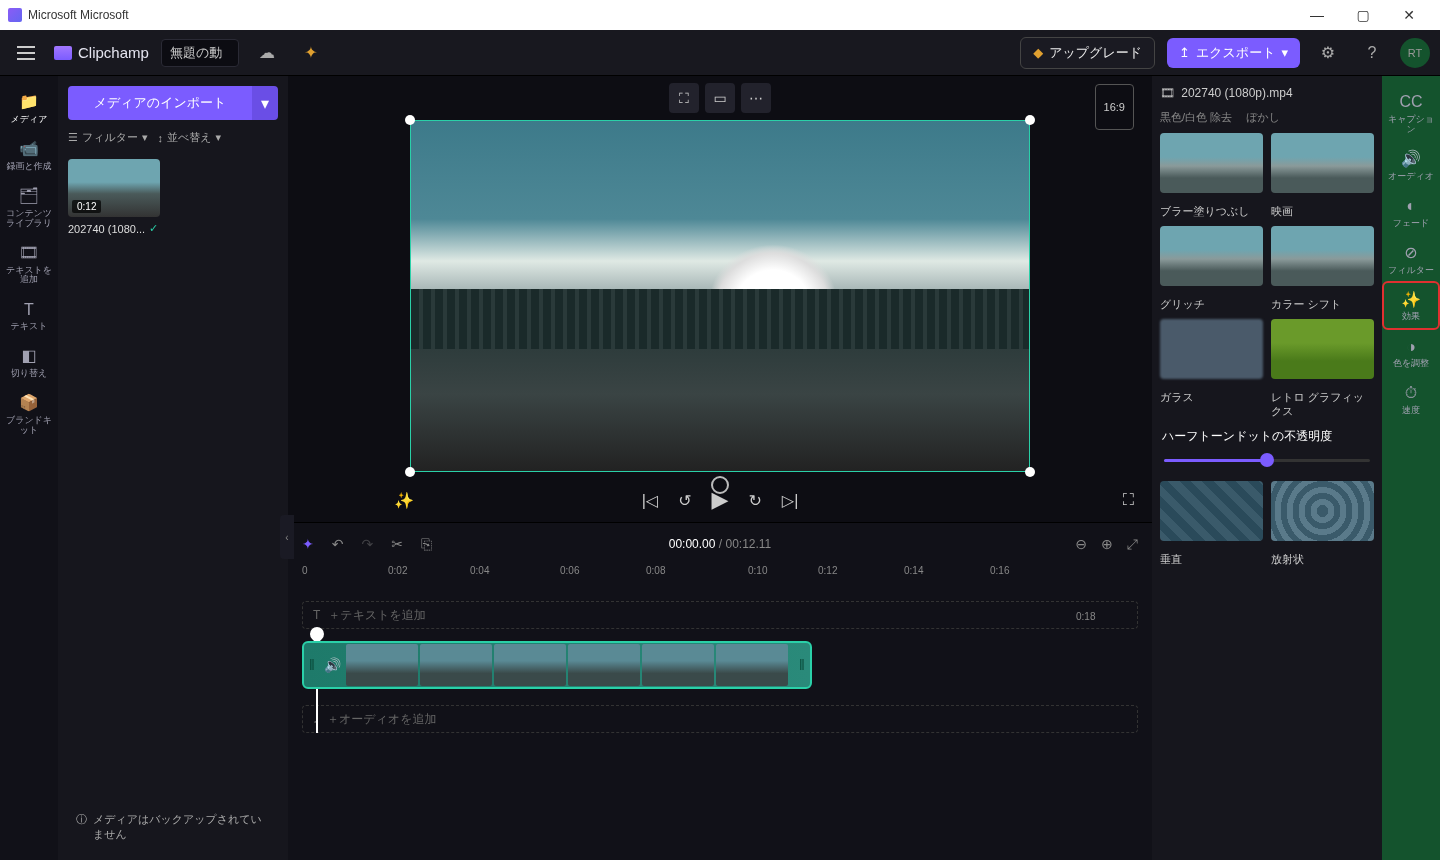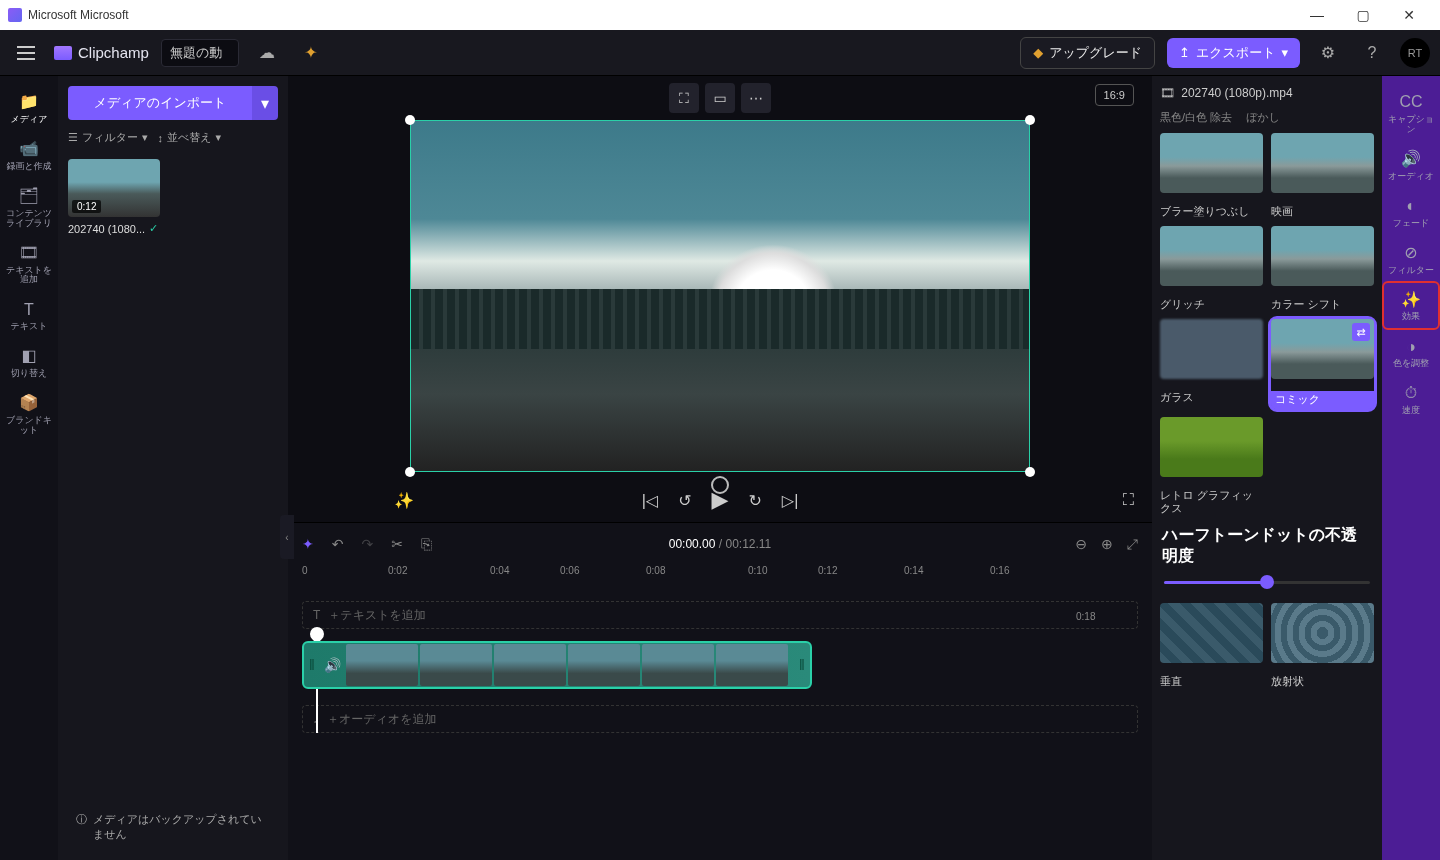--- a/index.html
+++ b/index.html
@@ -15,21 +15,21 @@
 .appbar { height: 46px; background: #18181f; display: flex; align-items: center; padding: 0 10px; gap: 12px; border-bottom: 1px solid #000; }
 .hamburger { width: 32px; height: 32px; display:flex; flex-direction:column; justify-content:center; gap:4px; align-items:center; cursor:pointer;}
 .hamburger span{width:18px;height:2px;background:#ccc;}
 .brand { display:flex; align-items:center; gap:6px; color:#e5e5f0; font-size:15px; }
 .brand-icon{width:18px;height:14px;background:linear-gradient(180deg,#a277ff,#7b5cff);border-radius:2px;}
 .projname{background:#0c0c12;border:1px solid #2a2a35;border-radius:4px;padding:4px 8px;font-size:13px;color:#ccc;width:78px;overflow:hidden;white-space:nowrap;}
 .appbar .pill{display:flex;align-items:center;gap:6px;padding:6px 12px;border-radius:6px;font-size:13px;cursor:pointer;}
 .upgrade{border:1px solid #444;background:#1a1a22;color:#eee;}
 .export{background:#7b5cff;color:#fff;}
 .iconbtn{width:32px;height:32px;border-radius:50%;display:flex;align-items:center;justify-content:center;color:#aaa;cursor:pointer;}
-.avatar{width:30px;height:30px;border-radius:50%;background:#000000;display:flex;align-items:center;justify-content:center;font-size:11px;color:#999;}
+.avatar{width:30px;height:30px;border-radius:50%;background:#14532d;display:flex;align-items:center;justify-content:center;font-size:11px;color:#999;}
 
 
 .main{display:flex;height:784px;}
 .leftrail{width:58px;background:#111118;display:flex;flex-direction:column;align-items:center;padding-top:10px;gap:2px;}
 .rail-item{width:54px;padding:6px 0;display:flex;flex-direction:column;align-items:center;gap:3px;font-size:9px;color:#a0a0b0;cursor:pointer;text-align:center;line-height:1.1;}
 .rail-item.active{color:#fff;}
 .rail-item .ri{width:20px;height:20px;display:flex;align-items:center;justify-content:center;font-size:16px;}
 
 .mediapanel{width:230px;background:#16161d;padding:10px;display:flex;flex-direction:column;}
 .importbtn{display:flex;}
@@ -39,21 +39,21 @@
 .filterbar .fbtn{display:flex;align-items:center;gap:4px;cursor:pointer;}
 .mediathumb{margin-top:14px;width:92px;}
 .mediathumb .th{width:92px;height:58px;background:linear-gradient(180deg,#6ea5b0 40%,#4a5a5a 60%,#333 100%);border-radius:4px;position:relative;}
 .mediathumb .dur{position:absolute;bottom:4px;left:4px;background:rgba(0,0,0,.7);padding:1px 5px;border-radius:2px;font-size:10px;color:#fff;}
 .mediathumb .name{font-size:11px;color:#ddd;margin-top:5px;display:flex;align-items:center;gap:4px;}
 .backupmsg{margin-top:auto;font-size:11px;color:#aaa;padding:8px;display:flex;gap:6px;}
 
 .center{flex:1;background:#0d0d13;display:flex;flex-direction:column;position:relative;}
 .previewbar{height:44px;display:flex;align-items:center;justify-content:center;gap:6px;position:relative;}
 .pvtool{width:30px;height:30px;border-radius:4px;background:#22222c;display:flex;align-items:center;justify-content:center;color:#ccc;cursor:pointer;font-size:14px;}
-.ratio{position:absolute;right:18px;top:8px;border:1px solid #555;border-radius:4px;padding:4px 8px;font-size:11px;color:#ccc;}
+.ratio{position:absolute;right:18px;top:8px;border:1px solid #555;border-radius:4px;padding:16px 8px;font-size:11px;color:#ccc;}
 .preview{flex:0 0 auto;display:flex;align-items:center;justify-content:center;padding:0 0 6px 0;}
 .canvas{width:620px;height:352px;position:relative;}
 .canvas .img{width:100%;height:100%;border:1px solid #2ad0a8;background:linear-gradient(180deg,#3d7a8a 0%,#4e8896 28%,#dfe9e4 40%,#a9b8b8 48%,#2b3a3a 62%,#3a4444 78%,#222 100%);position:relative;overflow:hidden;}
 .canvas .img::before{content:"";position:absolute;top:35%;left:48%;width:130px;height:60px;background:radial-gradient(ellipse at 50% 100%,#fff 40%,#ddd 60%,transparent 70%);border-radius:50% 50% 40% 40%;}
 .canvas .img::after{content:"";position:absolute;top:48%;left:0;right:0;height:60px;background:repeating-linear-gradient(90deg,#1a2a2a 0 8px,#2a3a3a 8px 12px);}
 .handle{position:absolute;width:10px;height:10px;background:#fff;border-radius:50%;}
 .h-tl{top:-5px;left:-5px;}.h-tr{top:-5px;right:-5px;}.h-bl{bottom:-5px;left:-5px;}.h-br{bottom:-5px;right:-5px;}
 .rothandle{position:absolute;left:50%;bottom:-22px;transform:translateX(-50%);width:18px;height:18px;border:2px solid #bbb;border-radius:50%;}
 
 .transport{height:44px;display:flex;align-items:center;justify-content:center;gap:20px;color:#ccc;position:relative;}
@@ -85,27 +85,27 @@
 .fx-header{display:flex;align-items:center;gap:6px;color:#ccc;font-size:12px;margin-bottom:10px;}
 .fx-tabs{display:flex;gap:14px;font-size:11px;color:#888;margin-bottom:8px;}
 .fx-grid{display:grid;grid-template-columns:1fr 1fr;gap:8px;}
 .fx-item{cursor:pointer;}
 .fx-item .t{width:100%;height:60px;border-radius:4px;background:linear-gradient(180deg,#6ea5b0 40%,#8a9a9a 55%,#4a5a5a 75%);position:relative;}
 .fx-item.sel{outline:3px solid #7b5cff;border-radius:6px;}
 .fx-item.sel .t::after{content:"⇄";position:absolute;top:4px;right:4px;width:18px;height:18px;background:#7b5cff;border-radius:3px;display:flex;align-items:center;justify-content:center;color:#fff;font-size:11px;}
 .fx-item.sel .lbl{background:#7b5cff;color:#fff;padding:2px 4px;border-radius:0 0 4px 4px;}
 .fx-item .lbl{font-size:11px;color:#ccc;margin-top:12px;line-height:1.2;}
 .fx-red{outline:2px solid #e03030;border-radius:4px;}
-.slider-label{font-size:16px;color:#fff;font-weight:bold;margin:10px 2px 8px;}
+.slider-label{font-size:12px;color:#fff;font-weight:normal;margin:10px 2px 8px;}
 .slider{position:relative;height:14px;margin:0 4px 14px;}
 .slider .tr{position:absolute;top:6px;left:0;right:0;height:3px;background:#333;border-radius:2px;}
 .slider .fill{position:absolute;top:6px;left:0;width:50%;height:3px;background:#7b5cff;border-radius:2px;}
 .slider .knob{position:absolute;top:0;left:50%;width:14px;height:14px;background:#7b5cff;border-radius:50%;transform:translateX(-50%);}
 
-.rightrail{width:58px;background:#4c1d95;display:flex;flex-direction:column;align-items:center;padding-top:10px;gap:2px;}
+.rightrail{width:58px;background:#14532d;display:flex;flex-direction:column;align-items:center;padding-top:10px;gap:2px;}
 .rightrail .rail-item.boxed{outline:2px solid #e03030;border-radius:4px;}
 
 .disco .t{background:linear-gradient(180deg,#c9855a 40%,#7a5a3a 70%);}
 .glass .t{background:#4a5a6a;filter:blur(1px);}
 .retro .t{background:linear-gradient(180deg,#6a9a2a 40%,#4a7a1a 70%);}
 .pattern .t{background:repeating-linear-gradient(45deg,#3a5a6a 0 8px,#2a4a5a 8px 16px);}
 .radial .t{background:repeating-radial-gradient(circle,#3a5a6a 0 6px,#5a7a8a 6px 12px);}
 </style>
 </head>
 <body>
@@ -237,21 +237,21 @@
         <div class="tl-time"><span class="cur">00:00.00</span> / <span>00:12.11</span></div>
         <div class="tl-zoom">
           <span>⊖</span>
           <span>⊕</span>
           <span>⤢</span>
         </div>
       </div>
       <div class="ruler" id="ruler">
           <span style="left: 0px;">0</span>
           <span style="left: 86px;">0:02</span>
-          <span style="left: 188px;">0:04</span>
+          <span style="left: 168px;">0:04</span>
           <span style="left: 258px;">0:06</span>
           <span style="left: 344px;">0:08</span>
           <span style="left: 446px;">0:10</span>
           <span style="left: 516px;">0:12</span>
           <span style="left: 602px;">0:14</span>
           <span style="left: 688px;">0:16</span>
           <span style="left: 774px; margin-top: 46px;">0:18</span>
         </div>
       <div style="position:relative;">
         <div class="playhead"></div>
@@ -294,24 +294,20 @@
           <div class="lbl">グリッチ</div>
         </div>
         <div class="fx-item ">
           <div class="t"></div>
           <div class="lbl">カラー シフト</div>
         </div>
         <div class="fx-item glass">
           <div class="t"></div>
           <div class="lbl">ガラス</div>
         </div>
-        <div class="fx-item  sel fx-red">
-          <div class="t"></div>
-          <div class="lbl">コミック</div>
-        </div>
         <div class="fx-item retro">
           <div class="t"></div>
           <div class="lbl">レトロ グラフィックス</div>
         </div>
       </div>
     <div class="slider-label">ハーフトーンドットの不透明度</div>
     <div class="slider">
       <div class="tr"></div>
         <div class="fill"></div>
         <div class="knob"></div>

